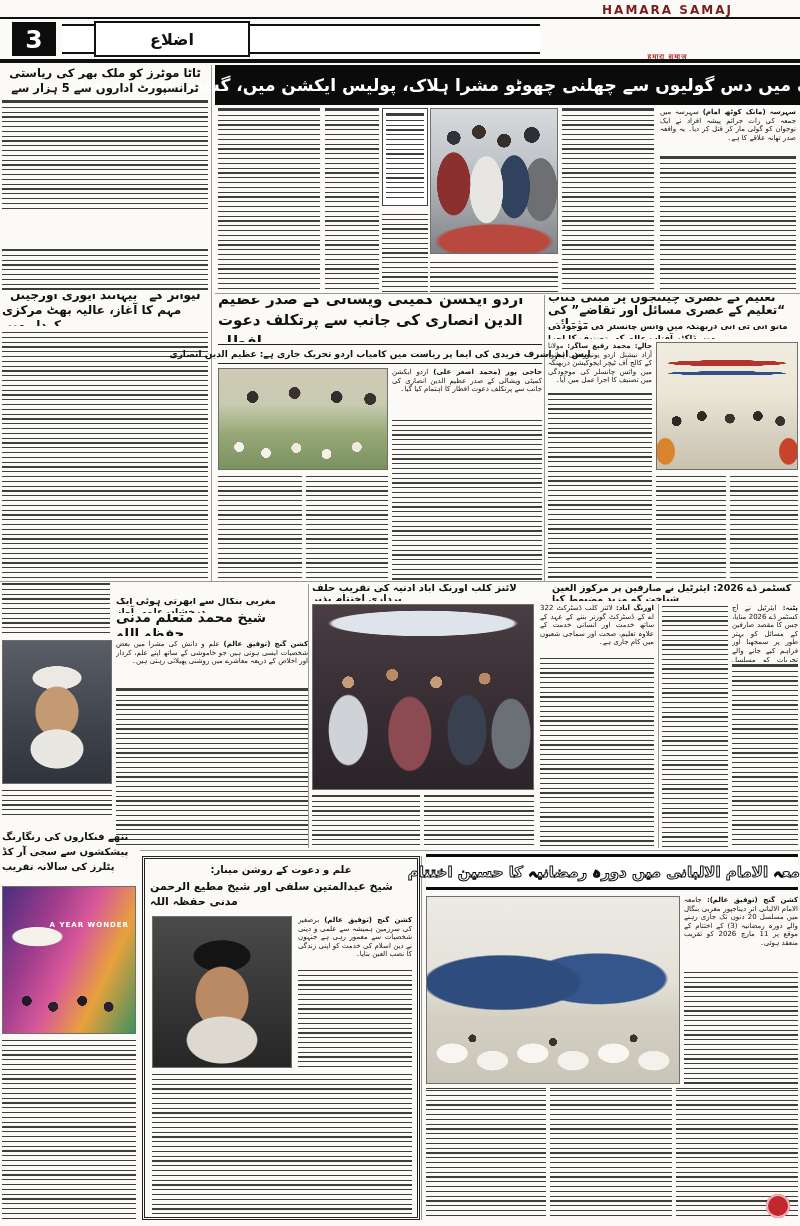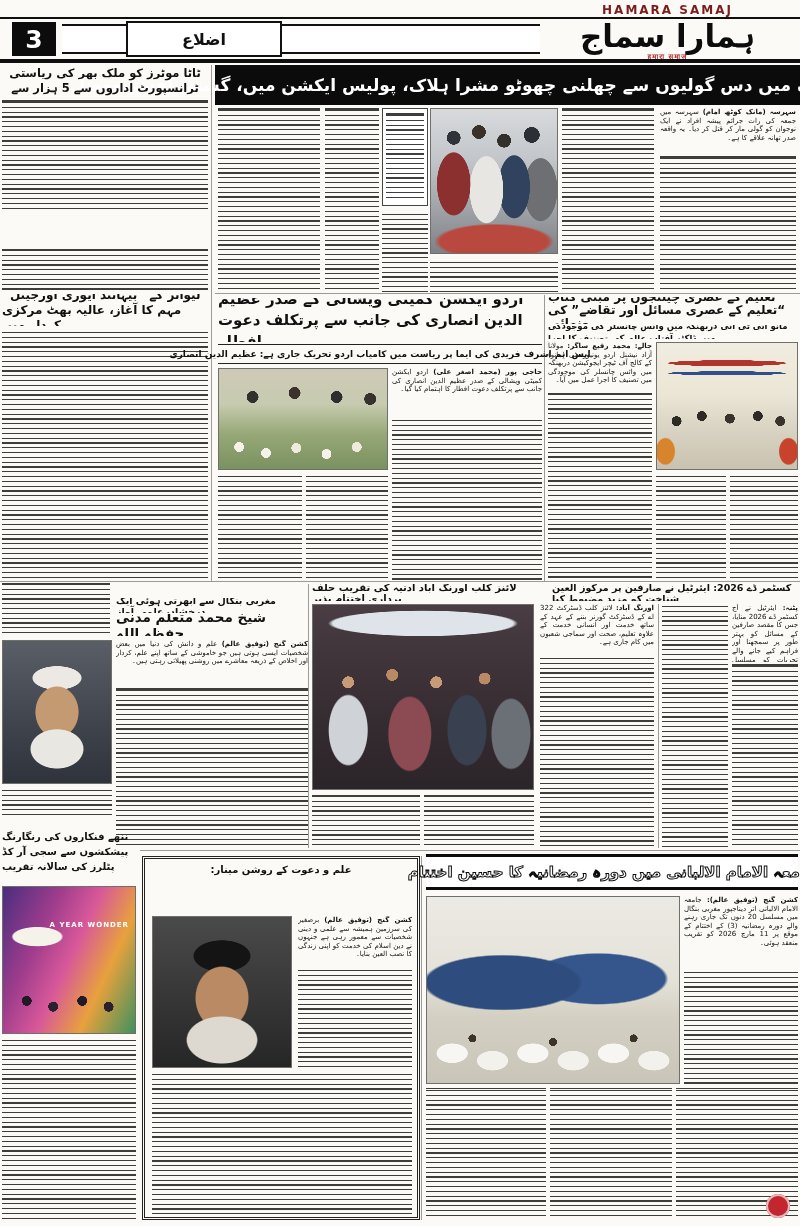--- a/index.html
+++ b/index.html
@@ -23,21 +23,21 @@
   }
   .byline{font-size:7px;line-height:8.6px;text-align:justify;direction:rtl;overflow:hidden;}
   .byline b{font-weight:700;}
   .hd{font-weight:700;direction:rtl;overflow:hidden;}
   
   .mast-en{font-size:12px;font-weight:700;letter-spacing:2px;color:#7c1d1d;}
   .mast-ur{font-size:31px;font-weight:900;color:#0c0c0c;}
   .mast-hi{font-size:7px;font-weight:700;color:#b23030;letter-spacing:1px;}
   .pagenum{background:#0c0c0c;color:#fff;font-size:25px;font-weight:700;}
   .secbar{border-top:2px solid #111;border-bottom:2px solid #111;background:#fff;}
-  .secbox{border:2px solid #111;background:#fff;font-size:16px;font-weight:700;margin-left:32px;}
+  .secbox{border:2px solid #111;background:#fff;font-size:16px;font-weight:700;}
   .datebar{font-size:10.5px;font-weight:700;}
   
   .mainbar{background:#0b0b0b;color:#fff;font-size:17px;font-weight:700;padding:0 8px;white-space:nowrap;}
   .qbox{border:1px solid #444;background:#fff;}
   .subbar{border-top:1px solid #222;border-bottom:1px solid #222;font-size:9px;font-weight:700;white-space:nowrap;}
   .hollow{
     font-size:15px;font-weight:800;color:#fff;
     -webkit-text-stroke:1px #0a0a0a;white-space:nowrap;
   }
   @supports not (-webkit-text-stroke:1px black){.hollow{color:#0a0a0a;}}
@@ -122,21 +122,20 @@
     radial-gradient(circle 4px at 82% 76%,#3b3228 97%,transparent),
     linear-gradient(180deg,#eceae4 0%,#e4e1d8 45%,#d3cfc2 65%,#c9c5b8 100%);}
 </style>
 </head>
 <body>
 
 <div id="paper">
 
   <div class="abs brule" style="left:0;top:17px;width:800px;height:2px"></div>
   <div class="abs ctr mast-en" style="left:540px;top:3px;width:255px;height:13px">HAMARA SAMAJ</div>
-  <div class="abs ctr mast-ur rtl" style="left:540px;top:16px;width:255px;height:40px">ہمارا سماج</div>
   <div class="abs ctr mast-hi" style="left:590px;top:52px;width:155px;height:9px">हमारा समाज</div>
   <div class="abs ctr pagenum" style="left:12px;top:22px;width:44px;height:34px">3</div>
   <div class="abs secbar" style="left:62px;top:24px;width:478px;height:30px"></div>
   <div class="abs ctr secbox rtl" style="left:94px;top:21px;width:156px;height:36px">اضلاع</div>
   <div class="abs brule" style="left:0;top:59px;width:800px;height:4px"></div>
 
   <div class="abs ctr mainbar rtl" style="left:215px;top:65px;width:585px;height:40px">اندھا دھند فائرنگ میں دس گولیوں سے چھلنی چھوٹو مشرا ہلاک، پولیس ایکشن میں، گشتی افسر معطل</div>
 
   <div class="abs grule" style="left:211px;top:65px;width:1px;height:516px"></div>
   <div class="abs byline" style="left:660px;top:108px;width:136px;height:46px">
@@ -187,21 +186,21 @@
   <div class="abs fill" style="left:218px;top:474px;width:84px;height:106px"></div>
 
   <div class="abs grule" style="left:0;top:581px;width:800px;height:1px"></div>
 
   <div class="abs grule" style="left:308px;top:584px;width:1px;height:264px"></div>
   <div class="abs hd ctr" style="left:116px;top:598px;width:194px;height:15px;font-size:9.5px">مغربی بنگال سے ابھرتی ہوئی ایک درخشاں علمی آواز</div>
   <div class="abs hd ctr" style="left:116px;top:614px;width:194px;height:22px;font-size:13.5px">شیخ محمد متعلم مدنی حفظہ اللہ</div>
   <div class="abs ph ph-sheikh1" style="left:2px;top:640px;width:110px;height:144px"></div>
   <div class="abs byline" style="left:116px;top:640px;width:192px;height:46px">
     <b>کشن گنج (توفیق عالم)</b>
-    <span>علم و دانش کی دنیا میں بعض شخصیات ایسی ہوتی ہیں جو خاموشی کے ساتھ اپنے علم، کردار اور اخلاص کے ذریعہ معاشرے میں روشنی پھیلاتی رہتی ہیں۔</span>
+    <span>علم و دانش کی مشرا میں بعض شخصیات ایسی ہوتی ہیں جو خاموشی کے ساتھ اپنے علم، کردار اور اخلاص کے ذریعہ معاشرے میں روشنی پھیلاتی رہتی ہیں۔</span>
   </div>
   <div class="abs fill" style="left:116px;top:688px;width:192px;height:160px"></div>
   <div class="abs fill" style="left:2px;top:788px;width:110px;height:28px"></div>
 
   <div class="abs hd ctr" style="left:312px;top:584px;width:232px;height:17px;font-size:10px">لائنز کلب اورنگ آباد آدتیہ کی تقریب حلف برداری اختتام پذیر</div>
   <div class="abs ph ph-lions" style="left:312px;top:604px;width:222px;height:186px"></div>
   <div class="abs byline" style="left:540px;top:604px;width:114px;height:50px">
     <b>اورنگ آباد:</b>
     <span>لائنز کلب ڈسٹرکٹ 322 اے کے ڈسٹرکٹ گورنر بننے کے عہد کے ساتھ خدمت اور انسانی خدمت کے علاوہ تعلیم، صحت اور سماجی شعبوں میں کام جاری ہے۔</span>
   </div>
@@ -221,20 +220,21 @@
   <div class="abs grule" style="left:140px;top:850px;width:660px;height:1px"></div>
 
   <div class="abs hd ctr" style="left:2px;top:820px;width:134px;height:62px;font-size:10px;line-height:15px">ننھے فنکاروں کی رنگارنگ پیشکشوں سے سجی آر کڈ پٹلرز کی سالانہ تقریب</div>
   <div class="abs ph ph-kids" style="left:2px;top:886px;width:134px;height:148px">
     <span class="phtxt">A YEAR WONDER</span>
   </div>
   <div class="abs fill" style="left:2px;top:1038px;width:134px;height:182px"></div>
 
   <div class="abs dbox" style="left:142px;top:856px;width:278px;height:364px"></div>
   <div class="abs hd ctr" style="left:150px;top:862px;width:262px;height:15px;font-size:10px">علم و دعوت کے روشن مینار:</div>
+  <div class="abs hd ctr" style="left:150px;top:878px;width:262px;height:32px;font-size:11px;line-height:15px">شیخ عبدالمتین سلفی اور شیخ مطیع الرحمن مدنی حفظہ اللہ</div>
   <div class="abs ph ph-scholar2" style="left:152px;top:916px;width:140px;height:152px"></div>
   <div class="abs byline" style="left:298px;top:916px;width:114px;height:50px">
     <b>کشن گنج (توفیق عالم)</b>
     <span>برصغیر کی سرزمین ہمیشہ سے علمی و دینی شخصیات سے معمور رہی ہے جنہوں نے دین اسلام کی خدمت کو اپنی زندگی کا نصب العین بنایا۔</span>
   </div>
   <div class="abs fill" style="left:298px;top:968px;width:114px;height:100px"></div>
   <div class="abs fill" style="left:152px;top:1072px;width:260px;height:142px"></div>
 
   <div class="abs grule" style="left:421px;top:856px;width:1px;height:364px"></div>
   <div class="abs ctr jbar" style="left:426px;top:854px;width:372px;height:36px">

